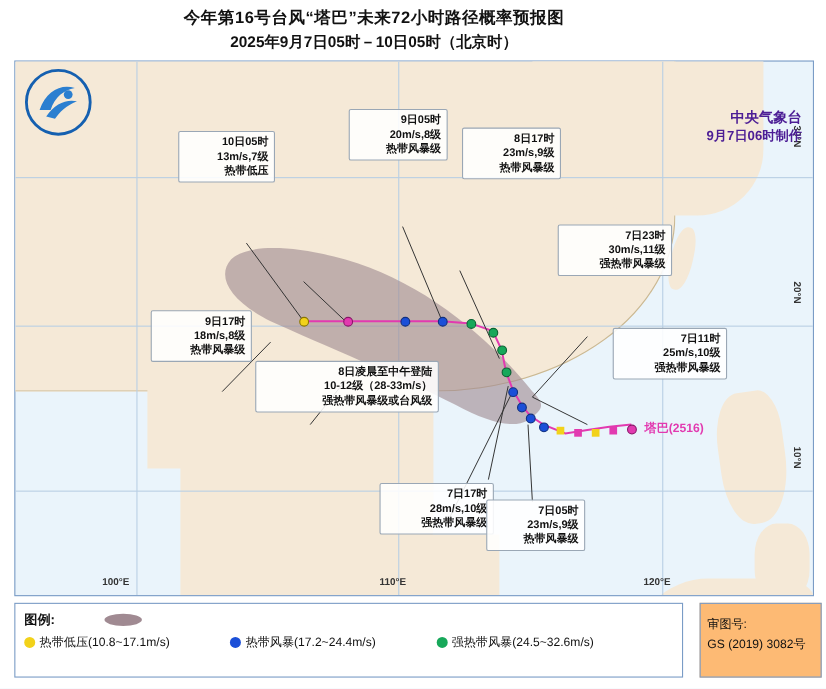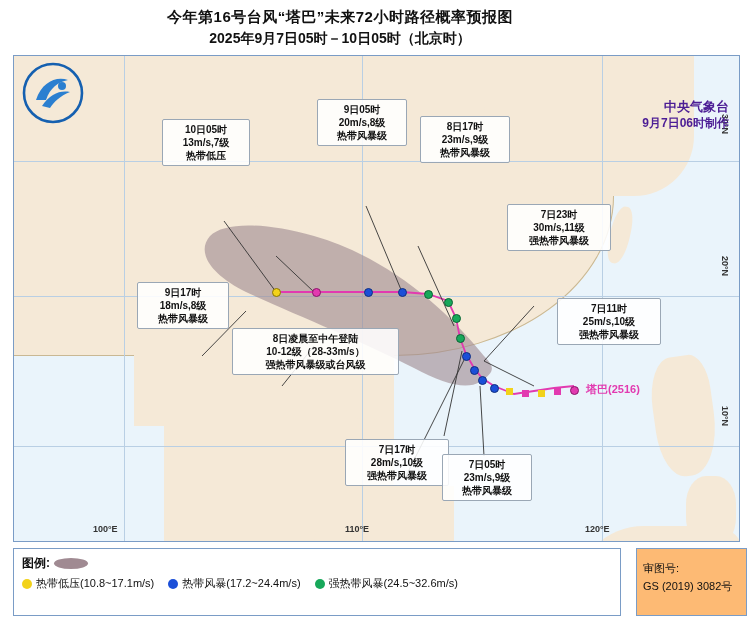--- a/index.html
+++ b/index.html
@@ -85,30 +85,30 @@
   #org-name{
     position:absolute;right:10px;top:8px;text-align:right;
     color:#4c1d95;font-weight:bold;line-height:17px;margin-top:34px;
   }
   #org-name .l1{font-size:13px;}
   #org-name .l2{font-size:12px;}
   .callout{
     position:absolute;background:rgba(255,255,255,0.88);
     border:1px solid #9aa7b5;border-radius:2px;
     font-size:10px;line-height:13px;color:#111;font-weight:bold;
-    padding:3px 5px;text-align:center;white-space:pre-line;
+    padding:3px 5px;text-align:right;white-space:pre-line;
   }
   .track-dot{position:absolute;width:7px;height:7px;border-radius:50%;}
   .sq{position:absolute;width:7px;height:7px;}
   #legend{
     position:absolute;left:13px;top:548px;width:608px;height:68px;
     border:1px solid #7a9cc6;background:#fff;font-size:11px;color:#111;
     box-sizing:border-box;padding:6px 8px;
   }
-  #legend .row{display:flex;align-items:center;margin-bottom:4px;}
+  #legend .row{display:flex;align-items:center;margin-bottom:4px;gap:41px;}
   #legend .ltitle{font-weight:bold;font-size:12px;margin-right:4px;}
   #legend .item{display:flex;align-items:center;margin-right:14px;font-size:11px;}
   #legend .swatch{width:10px;height:10px;margin-right:4px;display:inline-block;}
   #legend .ellipse{
     width:34px;height:11px;border-radius:50%;background:#a08a92;
     margin-right:6px;display:inline-block;
   }
   #mapnum{
     position:absolute;left:636px;top:548px;width:111px;height:68px;
     border:1px solid #7a9cc6;background:#fdba74;box-sizing:border-box;

